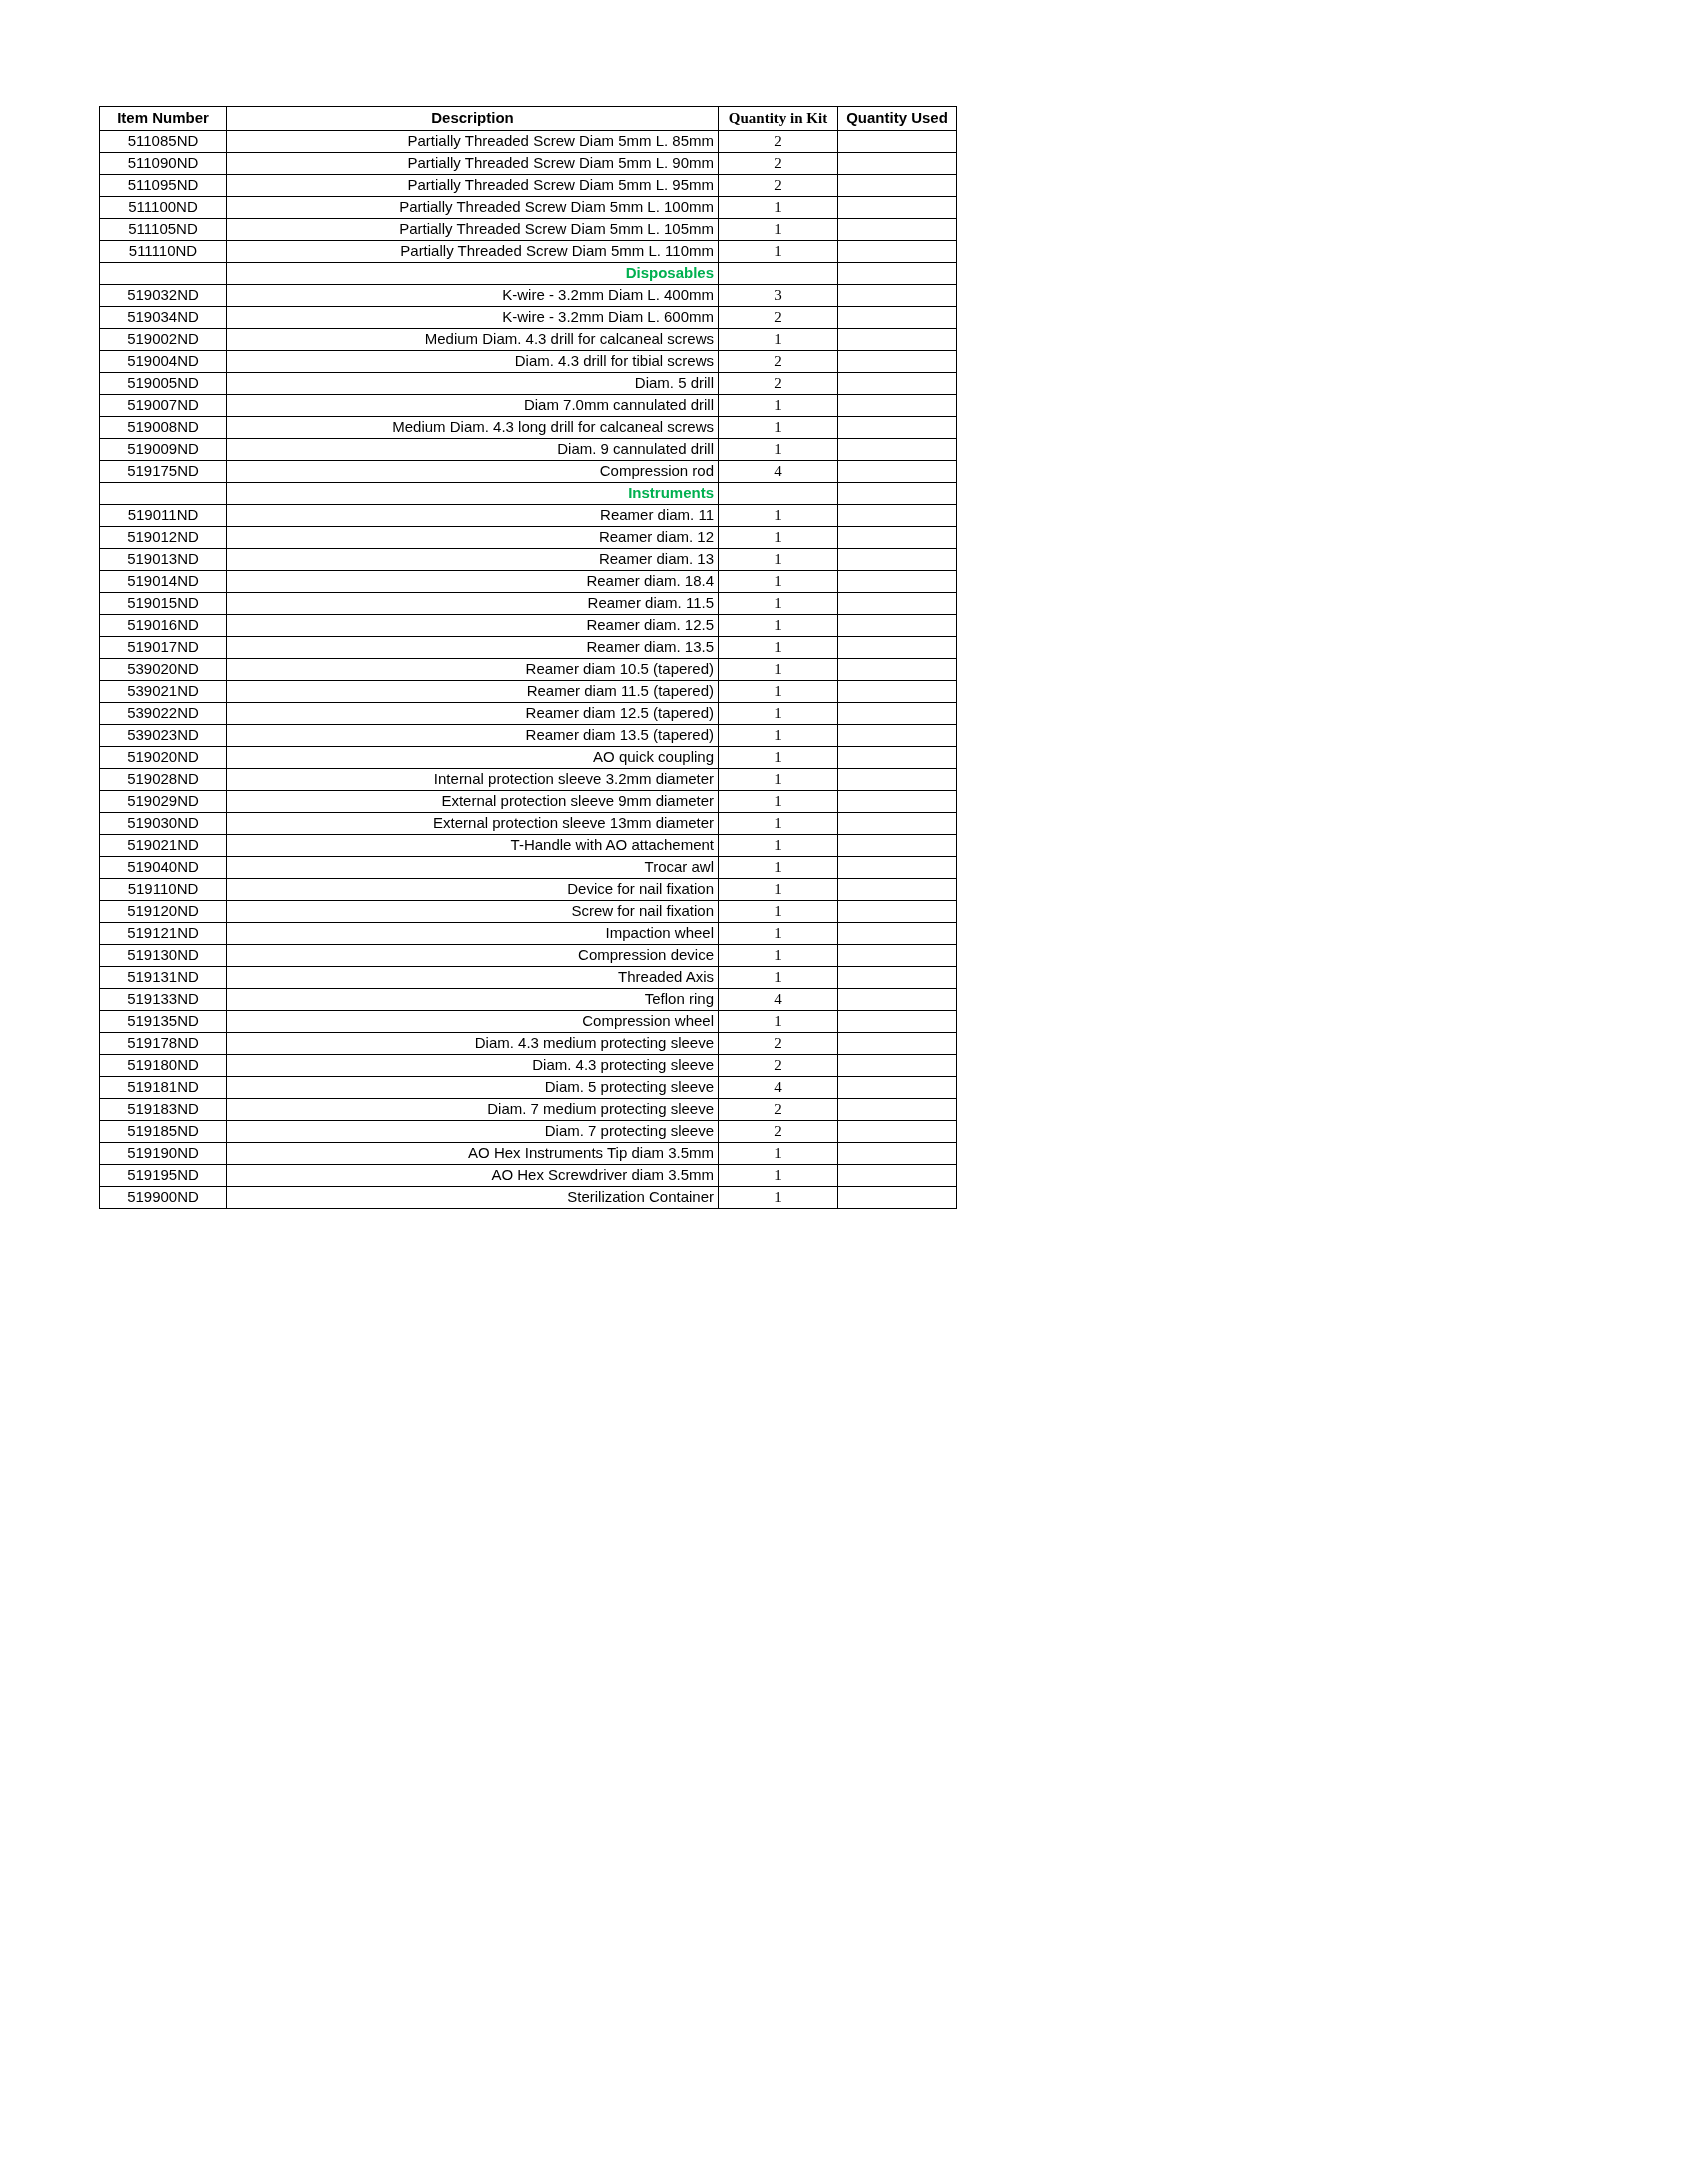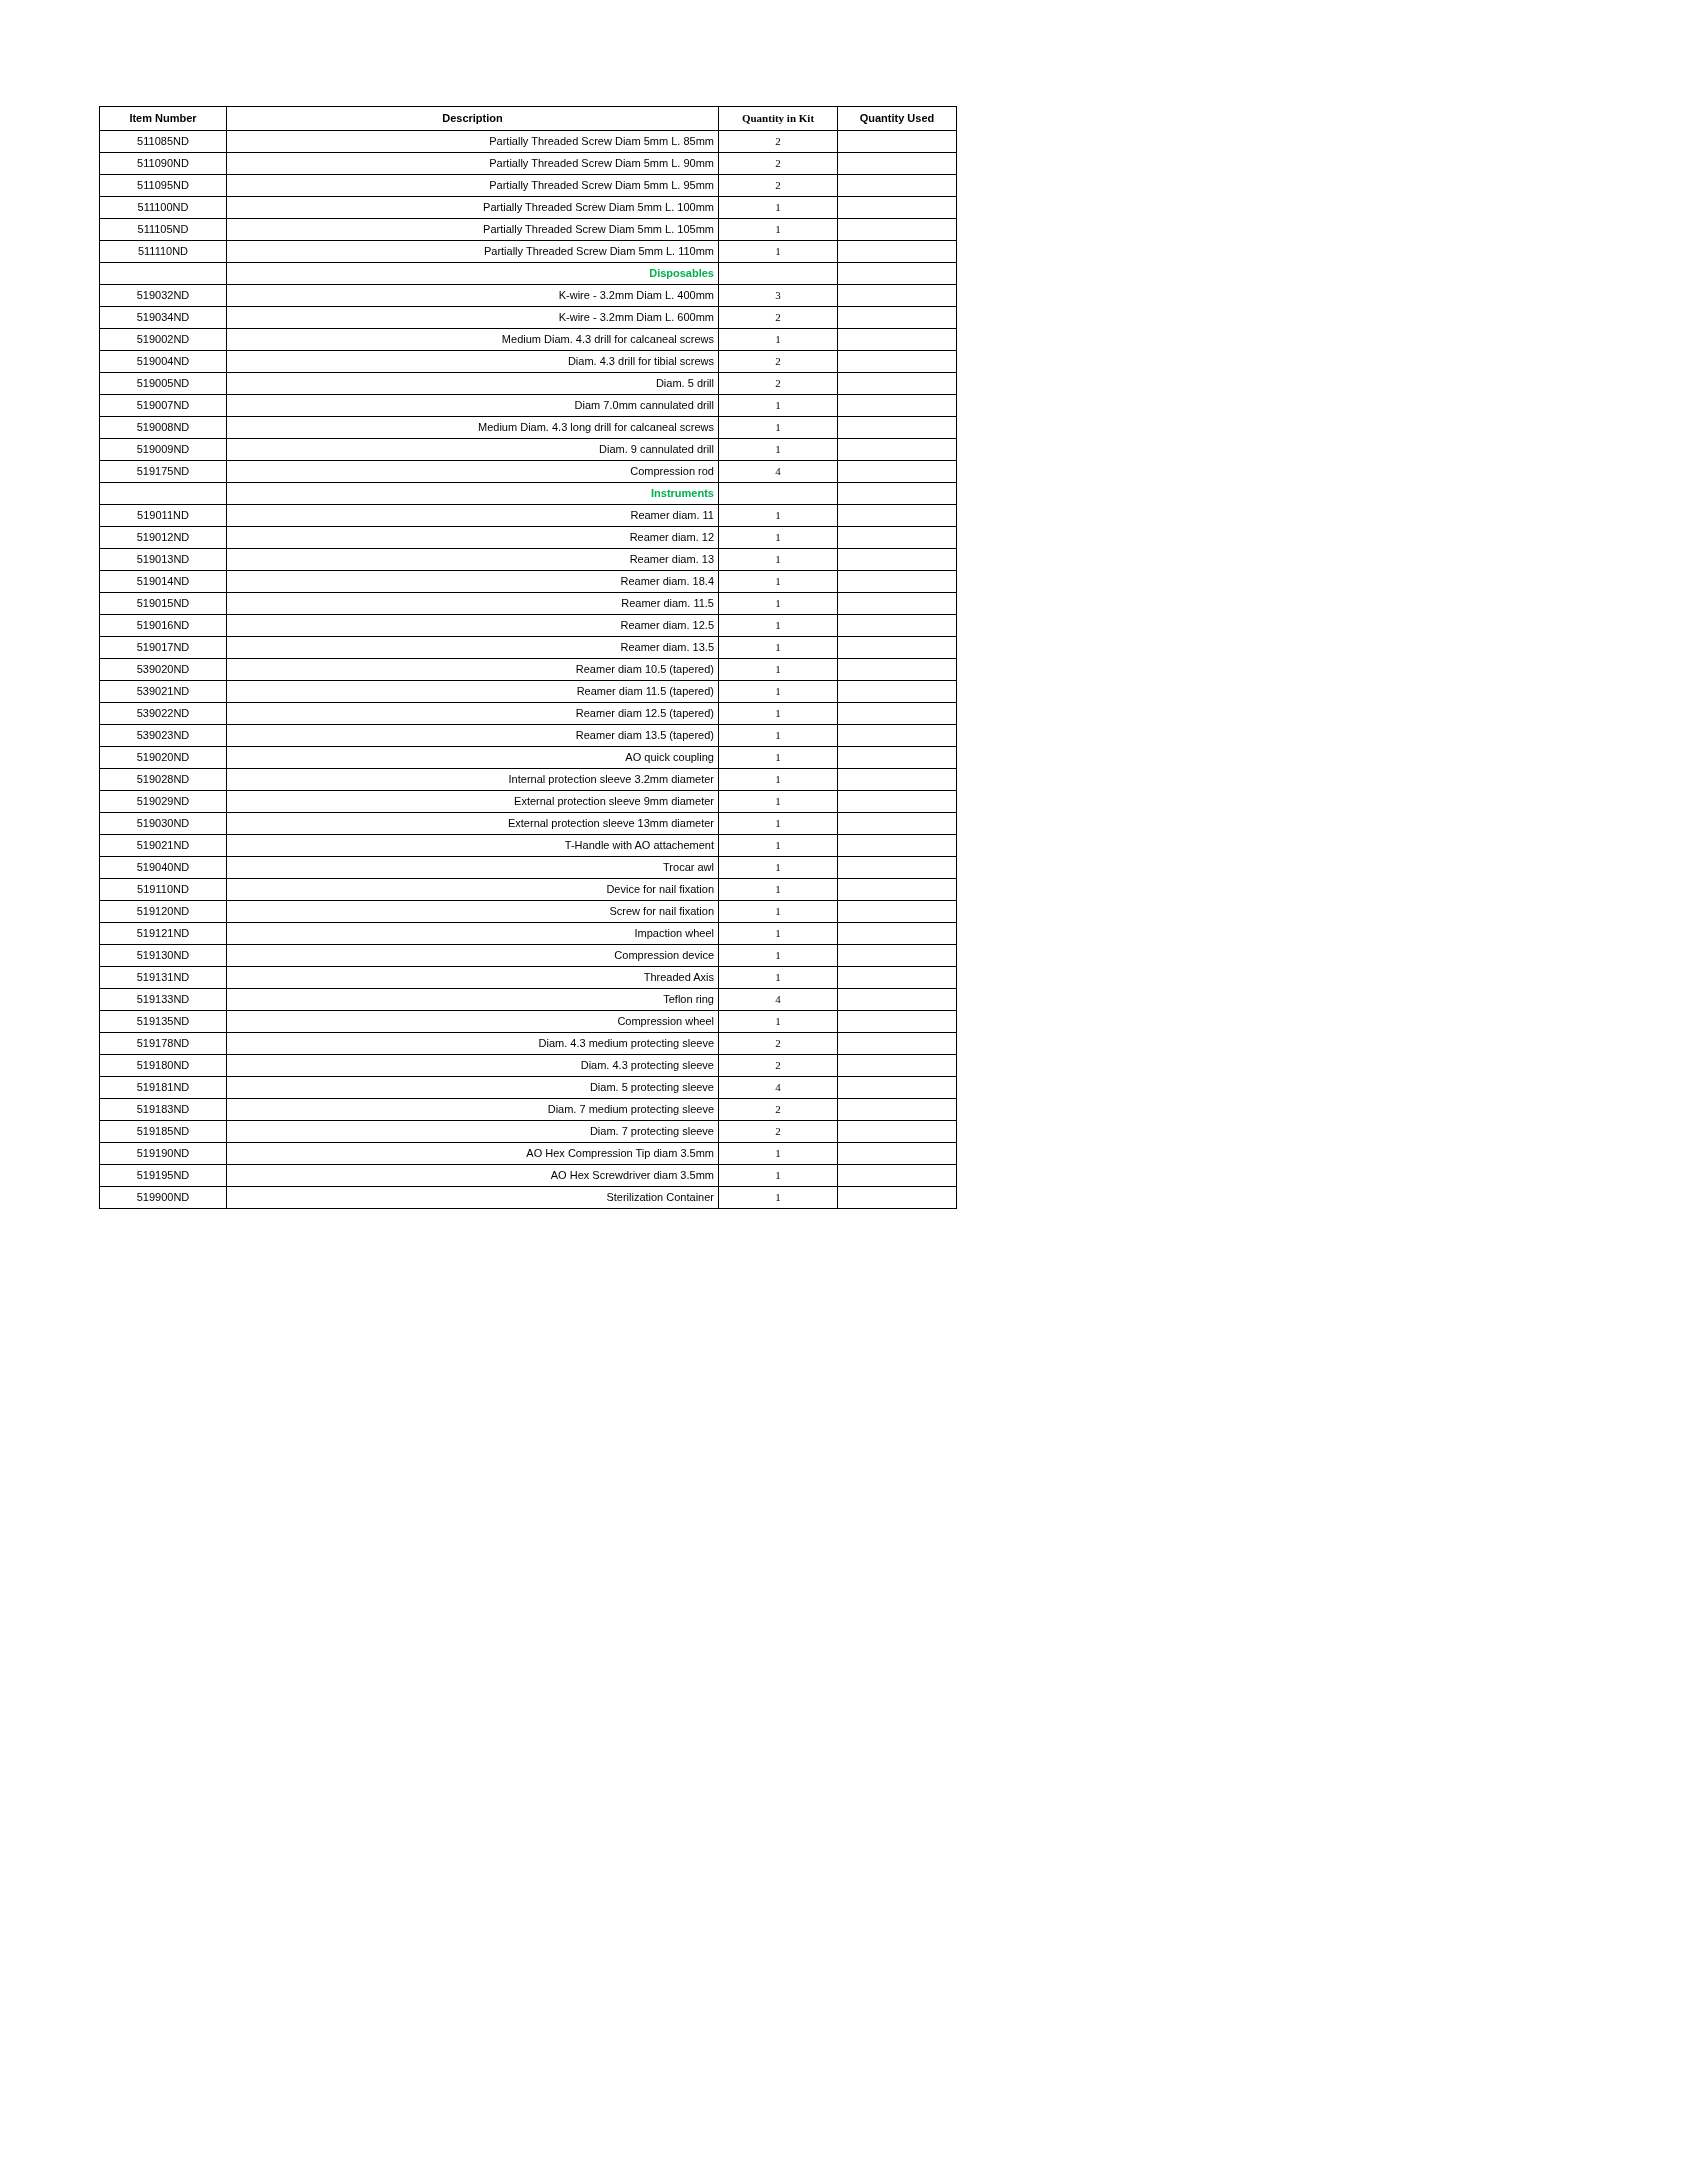--- a/index.html
+++ b/index.html
@@ -16,21 +16,21 @@
   }
   .table-wrap {
     position: absolute;
     left: 99px;
     top: 106px;
   }
   table.kit-table {
     border-collapse: collapse;
     table-layout: fixed;
     width: 856px;
-    font-size: 11px;
+    font-size: 15px;
   }
   table.kit-table th,
   table.kit-table td {
     border: 1px solid #000000;
     height: 21px;
     padding: 0 4px;
     overflow: hidden;
     white-space: nowrap;
     line-height: 1.1;
     vertical-align: middle;
@@ -340,21 +340,21 @@
           <td class="c-used"></td>
         </tr>
         <tr>
           <td class="c-item">519185ND</td>
           <td class="c-desc">Diam. 7  protecting sleeve</td>
           <td class="c-qty">2</td>
           <td class="c-used"></td>
         </tr>
         <tr>
           <td class="c-item">519190ND</td>
-          <td class="c-desc">AO Hex Compression Tip diam 3.5mm</td>
+          <td class="c-desc">AO Hex Instruments Tip diam 3.5mm</td>
           <td class="c-qty">1</td>
           <td class="c-used"></td>
         </tr>
         <tr>
           <td class="c-item">519195ND</td>
           <td class="c-desc">AO Hex Screwdriver diam 3.5mm</td>
           <td class="c-qty">1</td>
           <td class="c-used"></td>
         </tr>
         <tr>

